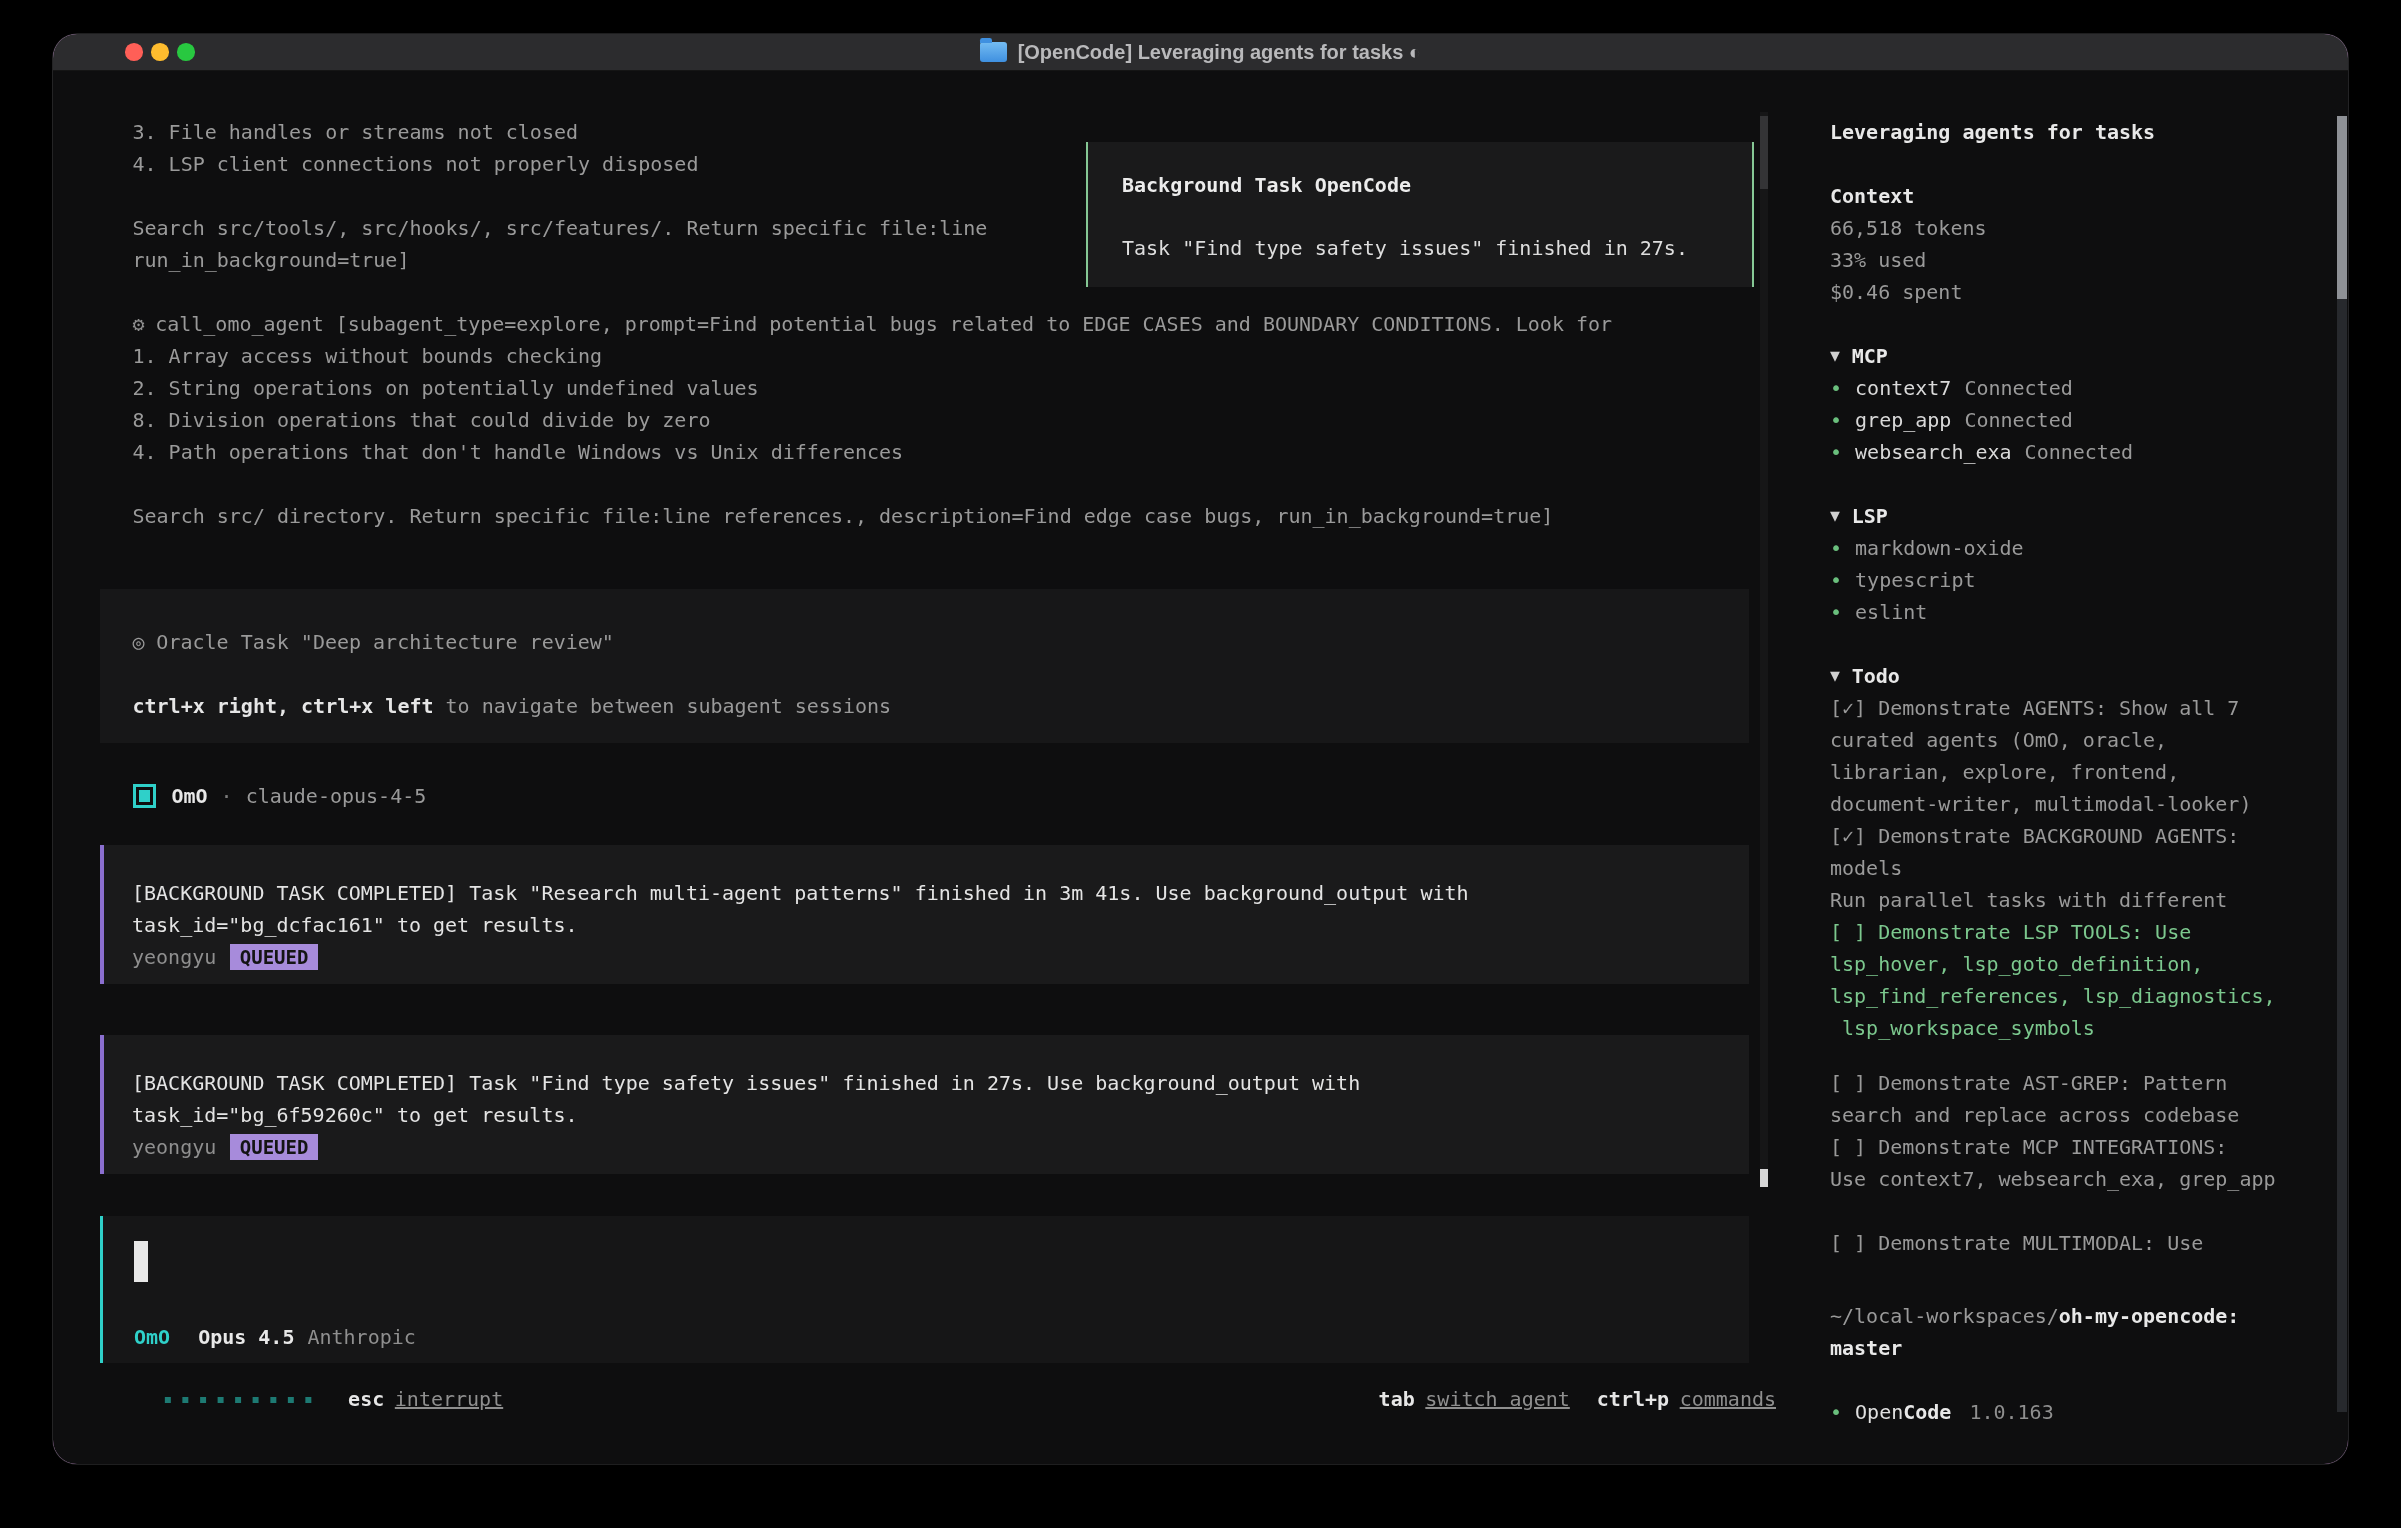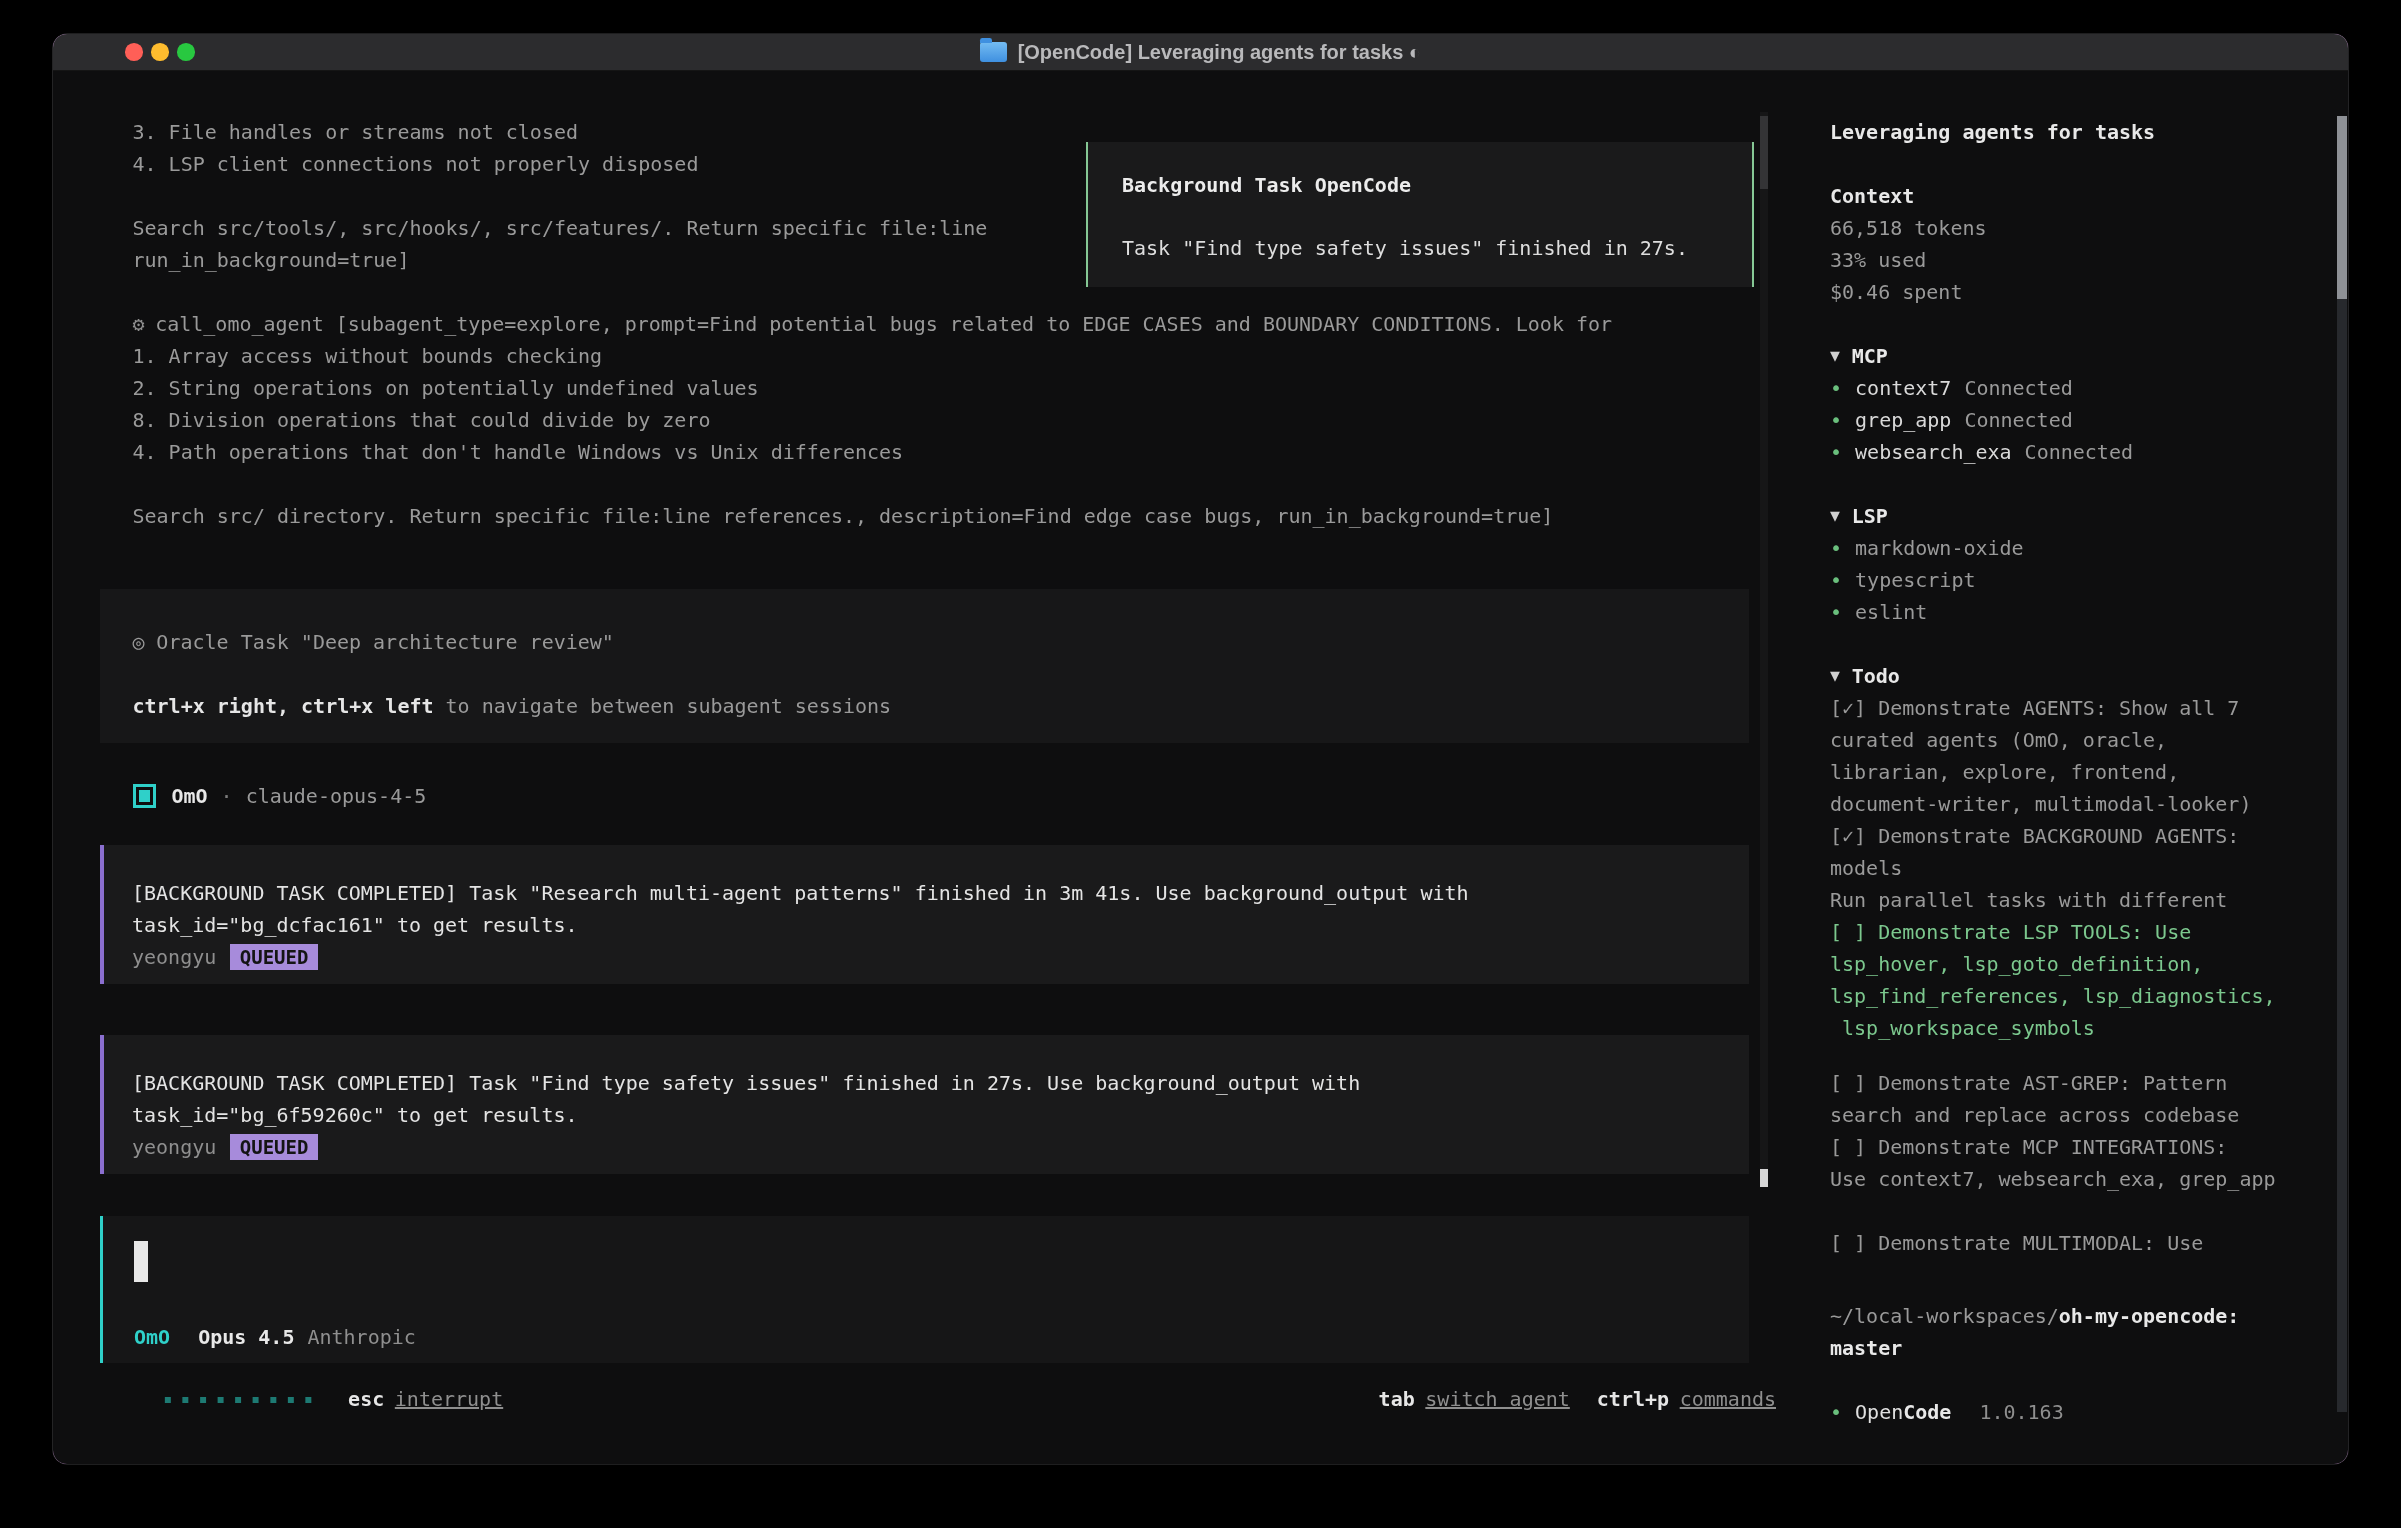--- a/index.html
+++ b/index.html
@@ -1,20 +1,20 @@
 <!DOCTYPE html>
 <html style="font-size:9.5px"><head>
 <meta charset="utf-8">
 <style>
   * { margin:0; padding:0; box-sizing:border-box; }
   html,body { width:2401px; height:1528px; background:#000; overflow:hidden;
               font-family:"DejaVu Sans Mono", monospace; }
 
   .window { position:absolute; left:53px; top:34px; width:2295px; height:1430px;
-            background:#f0abfc; border-radius:14px; overflow:hidden;
+            background:#f0abfc; border-radius:24px; overflow:hidden;
             box-shadow:0 0 0 0.6px #3c3c3e, 0 23.6px 59px rgba(0,0,0,.7); }
 
   
   .titlebar { height:37px; background:#2c2c2e; border-bottom:0.6px solid #151515;
               display:flex; align-items:center; position:relative; }
   .lights { position:absolute; left:72px; display:flex; gap:8.3px; }
   .light { width:17.7px; height:17.7px; border-radius:50%; }
   .light.r { background:#ff5f57; } .light.y { background:#febc2e; } .light.g { background:#28c840; }
   .titlewrap { margin:0 auto; display:flex; align-items:center; gap:10.6px;
                font-family:"Liberation Sans", sans-serif; font-weight:bold;
@@ -98,21 +98,21 @@
   .tri { color:#d0d0d0; font-size:16.5px; margin-right:11.8px; font-weight:normal; }
   .blt { font-size:20px; margin-right:13px; }
   .blt.green { color:#6abf7d; }
   .mcp-name { color:#d9d9d9; margin-right:13px; }
   .todo-active { color:#7cc88e; }
   .ssp { height:32px; } .ssp38 { height:22.5px; } .ssp70 { height:41px; }
   .ws-pre { color:#9a9a9a; }
   .ws-name { color:#e8e8e8; font-weight:bold; }
   .app-open { color:#e0e0e0;text-align:center; }
   .app-code { color:#e8e8e8; font-weight:bold; }
-  .ver { color:#8f8f8f; margin-left:28px; }
+  .ver { color:#8f8f8f; margin-left:18px; }
 </style>
 </head>
 <body>
 
 <div class="window">
 
   <div class="titlebar">
     <div class="lights">
       <span class="light r"></span>
       <span class="light y"></span>

